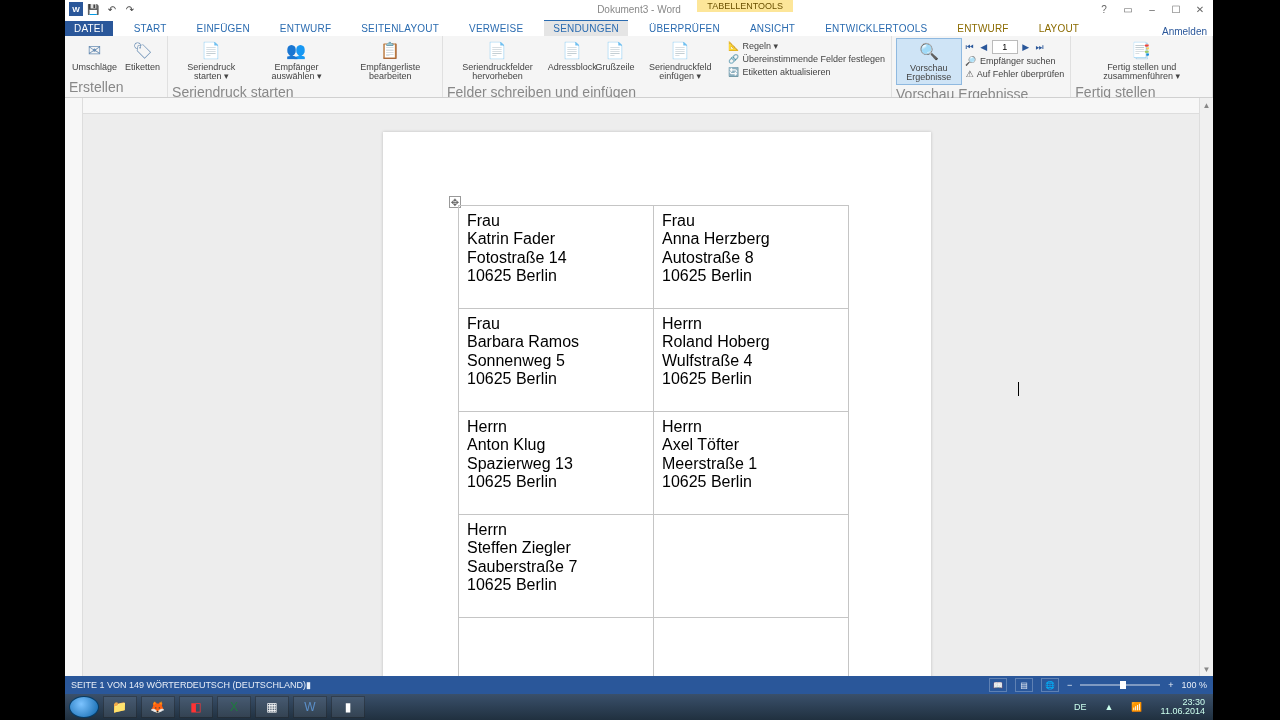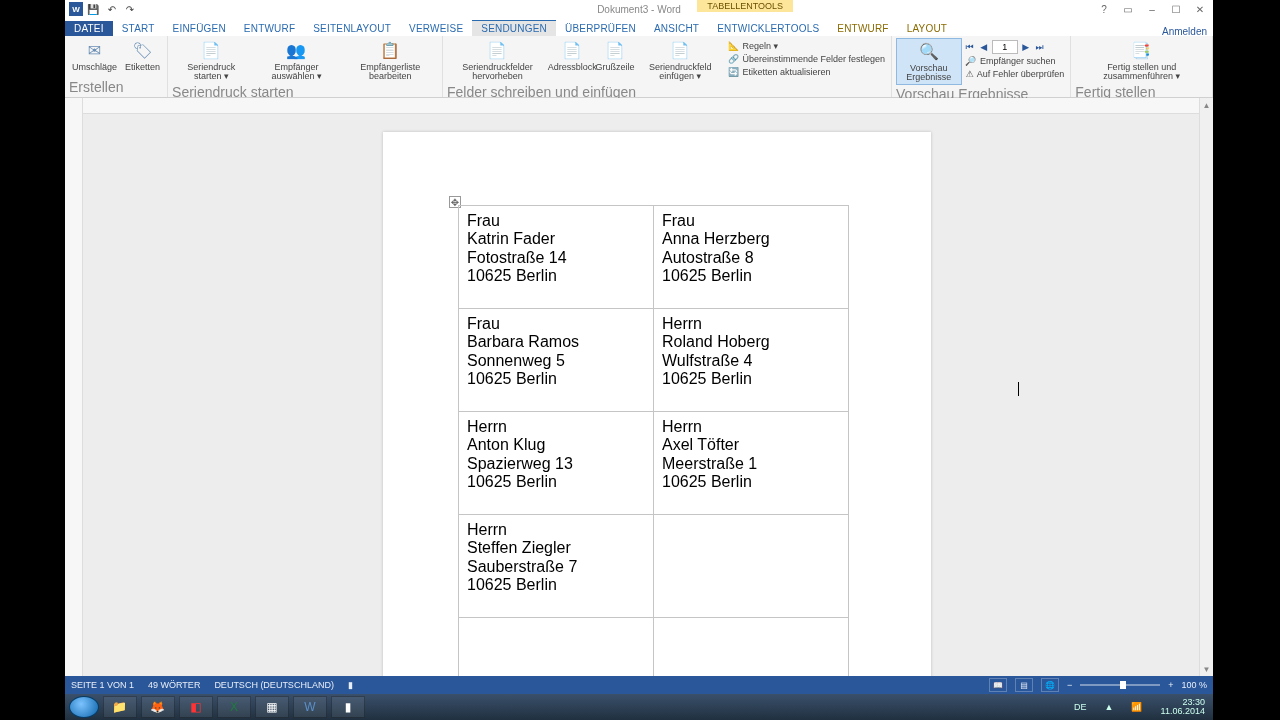--- a/index.html
+++ b/index.html
@@ -8,21 +8,21 @@
   
   .titlebar { height: 18px; background: #fff; display: flex; align-items: center; position: relative; border-bottom: 0; }
   .qat { display: flex; align-items: center; gap: 4px; padding-left: 4px; }
   .qat-icon { width: 14px; height: 14px; display: flex; align-items: center; justify-content: center; font-size: 10px; color: #444; }
   .word-logo { width: 14px; height: 14px; background: #2a579a; color: #fff; font-size: 8px; font-weight: bold; display: flex; align-items: center; justify-content: center; }
   .title-center { position: absolute; left: 50%; transform: translateX(-50%); font-size: 10px; color: #888; }
   .tabletools { position: absolute; right: 420px; top: 0; font-size: 9px; background: #fde699; padding: 1px 10px; color: #6b5000; }
   .win-controls { position: absolute; right: 2px; display: flex; gap: 2px; }
   .win-btn { width: 22px; height: 14px; display: flex; align-items: center; justify-content: center; font-size: 10px; color: #666; }
   
-  .tabs { height: 18px; background: #fff; display: flex; align-items: flex-end; padding-left: 0; position: relative; }
+  .tabs { height: 18px; background: #fff; display: flex; align-items: flex-end; padding-left: 0; position: relative; gap: 12px; }
   .tab { padding: 2px 9px; font-size: 10px; color: #2a6bb0; text-transform: uppercase; letter-spacing: 0.2px; }
   .tab.datei { background: #2a579a; color: #fff; }
   .tab.active { background: #e5e5e5; color: #2a6bb0; border-top: 1px solid #2a6bb0; }
   .tab.ctx { color: #8b6b00; }
   .signin { position: absolute; right: 6px; font-size: 10px; color: #2a579a; top: 8px; }
   
   .ribbon { height: 62px; background: #f5f5f5; border-bottom: 1px solid #d0d0d0; display: flex; }
   .ribbon-group { border-right: 1px solid #e0e0e0; display: flex; flex-direction: column; justify-content: space-between; padding: 2px 4px 0; }
   .ribbon-group .items { display: flex; gap: 2px; }
   .ribbon-btn { display: flex; flex-direction: column; align-items: center; justify-content: flex-start; padding: 1px 3px; font-size: 9px; color: #444; text-align: center; line-height: 1.05; min-width: 38px; }
@@ -42,21 +42,21 @@
   .scroll-area { flex: 1; background: #ededed; overflow: hidden; position: relative; }
   .page { position: absolute; left: 300px; top: 18px; width: 548px; min-height: 600px; background: #fff; box-shadow: 0 0 3px rgba(0,0,0,.2); }
   .label-table { position: absolute; left: 75px; top: 73px; border-collapse: collapse; }
   .label-table td { border: 1px solid #c5c5c5; width: 195px; height: 103px; vertical-align: top; padding: 6px 8px; font-family: Arial, sans-serif; font-size: 16px; line-height: 1.15; color: #000; }
   .table-handle { position: absolute; left: 66px; top: 64px; width: 12px; height: 12px; border: 1px solid #999; background: #fff; display: flex; align-items: center; justify-content: center; font-size: 10px; color: #666; }
   .cursor-mark { position: absolute; right: 180px; top: 268px; width: 1px; height: 14px; background: #000; }
   .vscroll { width: 14px; background: #f0f0f0; border-left: 1px solid #ddd; position: relative; }
   .vscroll .up, .vscroll .down { height: 14px; display: flex; align-items: center; justify-content: center; font-size: 8px; color: #888; }
   .vscroll .down { position: absolute; bottom: 0; width: 100%; }
   
-  .statusbar { height: 18px; background: #2a579a; color: #e8eef7; display: flex; align-items: center; font-size: 9px; padding: 0 6px; gap: 14px; }
+  .statusbar { height: 18px; background: #2a579a; color: #e8eef7; display: flex; align-items: center; font-size: 9px; padding: 0 6px; }
   .statusbar .right { margin-left: auto; display: flex; align-items: center; gap: 8px; }
   .view-btn { width: 18px; height: 14px; border: 1px solid rgba(255,255,255,.25); display: flex; align-items: center; justify-content: center; font-size: 8px; }
   .zoom-track { width: 80px; height: 2px; background: rgba(255,255,255,.4); position: relative; }
   .zoom-thumb { position: absolute; left: 40px; top: -3px; width: 6px; height: 8px; background: #fff; }
   
   .taskbar { position: absolute; left: 65px; bottom: 0; width: 1148px; height: 26px; background: linear-gradient(#3a506b,#20303f); display: flex; align-items: center; padding: 0 4px; gap: 4px; }
   .tb-btn { width: 34px; height: 22px; background: rgba(255,255,255,.08); border: 1px solid rgba(0,0,0,.3); display: flex; align-items: center; justify-content: center; font-size: 12px; color: #fff; }
   .start-orb { width: 30px; height: 22px; border-radius: 50%; background: radial-gradient(circle at 40% 35%, #7cc3ff, #0b63aa); border: 1px solid #063b65; }
   .tray { margin-left: auto; display: flex; align-items: center; gap: 18px; color: #cfe; font-size: 9px; padding-right: 4px; text-align: right; line-height: 1; }
 </style>

